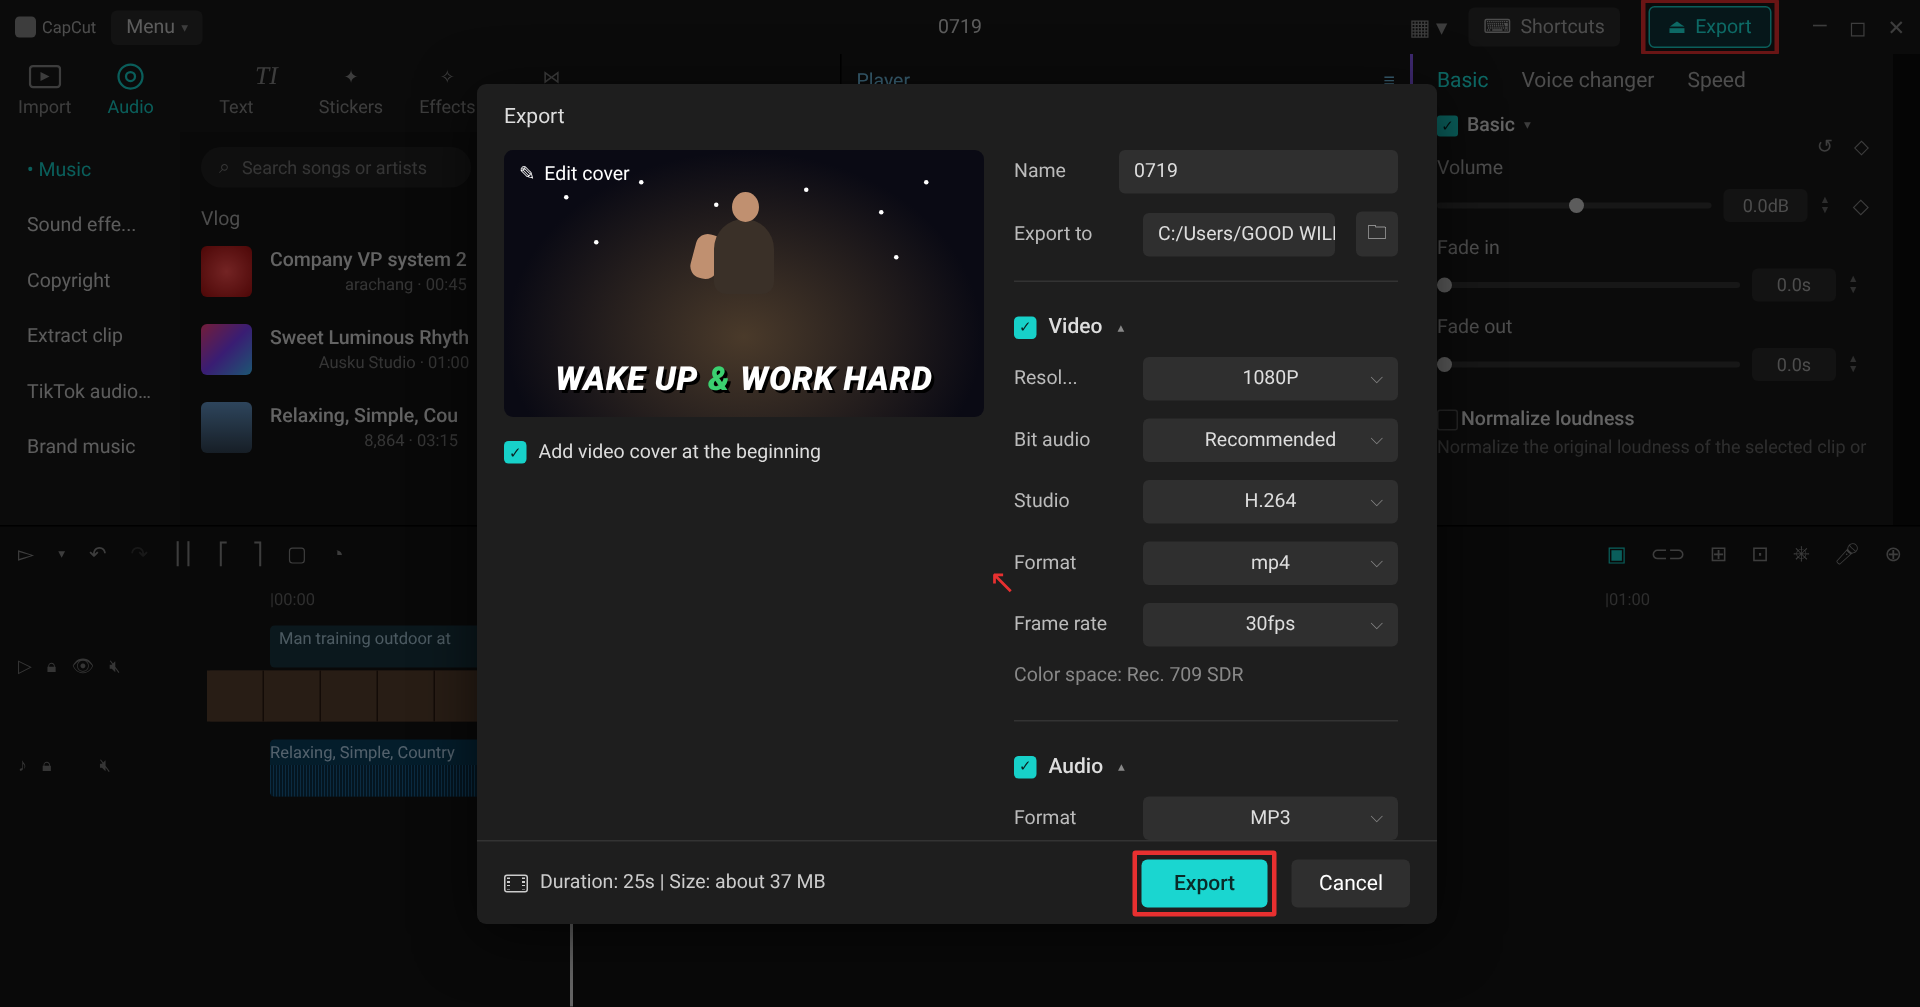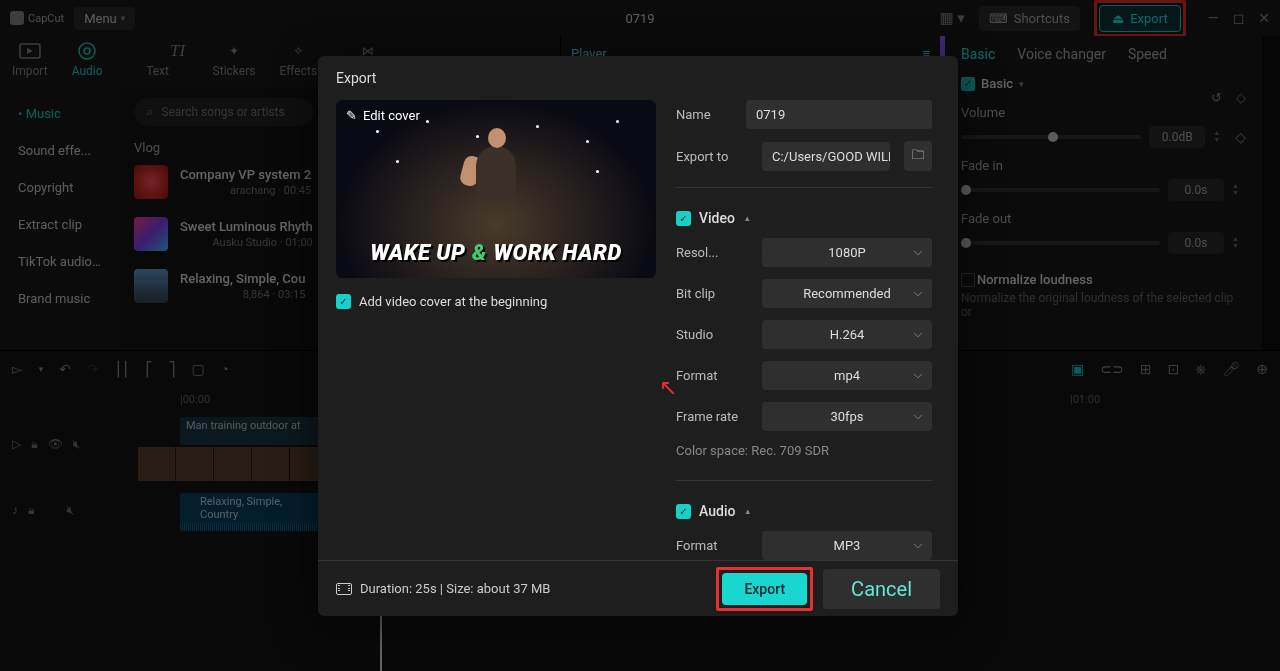--- a/index.html
+++ b/index.html
@@ -40,21 +40,21 @@
   .track-thumb.t1 { background: radial-gradient(circle, #ff5050, #aa1010); }
   .track-thumb.t2 { background: linear-gradient(135deg, #ff4080, #8040ff, #40c0ff); }
   .track-thumb.t3 { background: linear-gradient(180deg, #6699cc, #334455); }
   .track-info { display: flex; flex-direction: column; gap: 2px; align-items: flex-end; }
   .track-name { color: #ddd; font-size: 13px; font-weight: 500; white-space: nowrap; overflow: hidden; }
   .track-meta { color: #777; font-size: 11px; }
   
   .player-col { width: 380px; background: #1a1a1a; border-left: 1px solid #000; padding: 10px; }
   .player-header { display: flex; justify-content: space-between; align-items: center; color: #7dd3fc; }
   
-  .right-col { width: 322px; background: #1a1a1a; border-left: 5px solid #8b5cf6; padding: 10px 16px; }
+  .right-col { width: 322px; background: #1a1a1a; border-left: 2px solid #8b5cf6; padding: 10px 16px; }
   .right-tabs { display: flex; gap: 22px; margin-bottom: 14px; }
   .right-tab { color: #aaa; font-size: 14px; }
   .right-tab.active { color: #1de9e0; }
   .basic-row { display: flex; align-items: center; gap: 6px; color: #ddd; margin-bottom: 14px; }
   .basic-row .chk { width: 14px; height: 14px; background: #17d1c9; border-radius: 2px; display: inline-flex; align-items: center; justify-content: center; color: #0a2020; font-size: 10px; }
   .prop-label { color: #aaa; font-size: 13px; margin-bottom: 6px; margin-top: 10px; }
   .slider-row { display: flex; align-items: center; gap: 8px; }
   .slider-track { flex: 1; height: 4px; background: #333; border-radius: 2px; position: relative; }
   .slider-thumb { position: absolute; width: 10px; height: 10px; background: #ccc; border-radius: 50%; top: -3px; }
   .val-box { background: #2a2a2a; color: #aaa; padding: 4px 8px; border-radius: 4px; font-size: 12px; min-width: 56px; text-align: center; }
@@ -69,21 +69,21 @@
   .timeline { position: absolute; left: 0; right: 0; top: 350px; bottom: 0; background: #141414; border-top: 1px solid #000; }
   .timeline-toolbar { height: 36px; display: flex; align-items: center; padding: 0 12px; gap: 16px; color: #888; }
   .tool-icon { font-size: 14px; }
   .tl-left { width: 130px; display: flex; flex-direction: column; }
   .tl-row-head { height: 66px; display: flex; align-items: center; gap: 10px; padding: 0 12px; color: #777; font-size: 12px; }
   .tl-ruler { height: 24px; padding-left: 180px; color: #666; font-size: 11px; display: flex; align-items: center; }
   .video-clip { position: absolute; left: 180px; top: 30px; height: 28px; width: 150px; background: #1a3540; border-radius: 3px; color: #a8c8d8; font-size: 11px; padding: 2px 6px; overflow: hidden; }
   .video-thumbs { position: absolute; left: 138px; top: 60px; height: 34px; width: 190px; background: #3a2a20; border-radius: 3px; display: flex; }
   .vthumb { flex: 1; background: #5a4030; border-right: 1px solid #2a1a10; }
   .audio-clip { position: absolute; left: 180px; top: 106px; height: 38px; width: 150px; background: #0a3048; border-radius: 3px; overflow: hidden; }
-  .audio-label { background: #0a4060; color: #b8d8f0; font-size: 11px; padding: 2px 20px; }
+  .audio-label { background: #0a4060; color: #b8d8f0; font-size: 11px; padding: 2px 0; }
   .audio-wave { height: 22px; background: repeating-linear-gradient(90deg, #1a6090, #1a6090 1px, #0a3048 1px, #0a3048 2px); }
   .playhead { position: absolute; left: 380px; top: 24px; bottom: 0; width: 2px; background: #ddd; }
   .playhead::before { content: ""; position: absolute; top: -6px; left: -4px; width: 10px; height: 10px; background: #ddd; clip-path: polygon(0 0, 100% 0, 50% 100%); }
   .edit-badge { position: absolute; left: 138px; top: 60px; width: 40px; height: 34px; background: #2a2a2a; display: flex; align-items: center; justify-content: center; color: #aaa; font-size: 14px; border-radius: 3px 0 0 3px; }
   
   
   .export-dialog { position: absolute; left: 318px; top: 56px; width: 640px; height: 560px; background: #1e1e1e; border-radius: 6px; z-index: 10; display: flex; flex-direction: column; box-shadow: 0 8px 40px rgba(0,0,0,0.6); }
   .dlg-title { padding: 14px 18px; color: #ddd; font-size: 14px; }
   .dlg-body { flex: 1; display: flex; padding: 0 18px; gap: 20px; overflow: hidden; }
   .dlg-left { width: 320px; }
@@ -113,21 +113,21 @@
   .section-head { display: flex; align-items: center; gap: 8px; color: #ddd; font-size: 14px; font-weight: 500; margin-top: 6px; }
   .section-head::after { content: "▴"; color: #888; font-size: 9px; margin-left: 2px; }
   .divider { height: 1px; background: #333; margin: 4px 0; }
   .color-space { color: #888; font-size: 13px; }
   
   .dlg-footer { height: 56px; border-top: 1px solid #333; display: flex; align-items: center; padding: 0 18px; gap: 10px; }
   .duration-info { display: flex; align-items: center; gap: 8px; color: #ccc; font-size: 13px; }
   .dlg-footer-right { margin-left: auto; display: flex; align-items: center; gap: 10px; }
   .btn-export { background: #1ad6d0; color: #0a2a28; padding: 8px 22px; border-radius: 4px; font-size: 14px; font-weight: 500; }
   .btn-export-outline { border: 3px solid #e83030; padding: 3px; border-radius: 2px; }
-  .btn-cancel { background: #2f2f2f; color: #5eead4; padding: 8px 28px; border-radius: 4px; font-size: 20px; }
+  .btn-cancel { background: #2f2f2f; color: #ffffff; padding: 8px 18px; border-radius: 4px; font-size: 14px; }
   
   .film-icon { width: 16px; height: 12px; border: 1.5px solid #ccc; border-radius: 2px; position: relative; }
   .film-icon::before, .film-icon::after { content: ""; position: absolute; top: 1px; bottom: 1px; width: 2px; background: repeating-linear-gradient(#ccc 0 1px, transparent 1px 2.5px); }
   .film-icon::before { left: 1px; } .film-icon::after { right: 1px; }
   
   svg { display: block; }
 </style>
 </head>
 <body>
 
@@ -413,21 +413,21 @@
       <div class="divider"></div>
       <div class="section-head">
         <span class="chk-on">✓</span>
         <span>Video</span>
       </div>
       <div class="form-row">
         <div class="form-label">Resol...</div>
         <div class="form-select">1080P</div>
       </div>
       <div class="form-row">
-        <div class="form-label">Bit clip</div>
+        <div class="form-label">Bit audio</div>
         <div class="form-select">Recommended</div>
       </div>
       <div class="form-row">
         <div class="form-label">Studio</div>
         <div class="form-select">H.264</div>
       </div>
       <div class="form-row">
         <div class="form-label">Format</div>
         <div class="form-select">mp4</div>
       </div>

